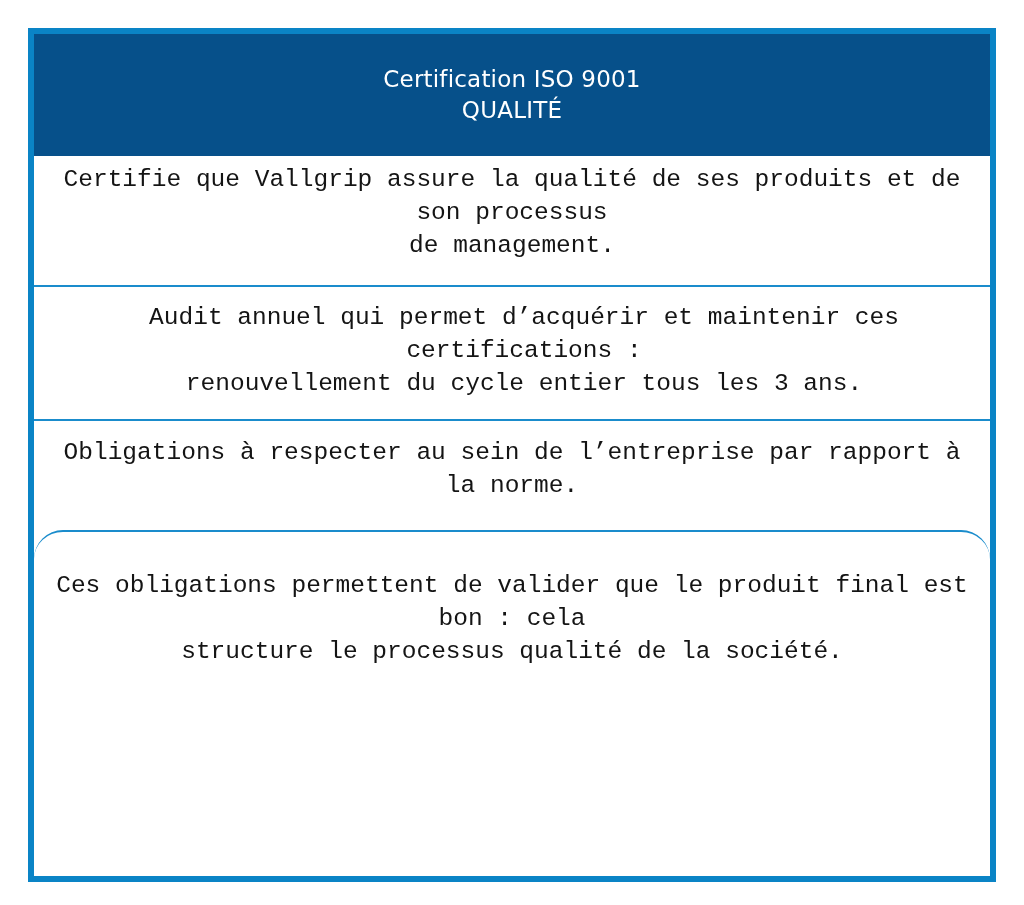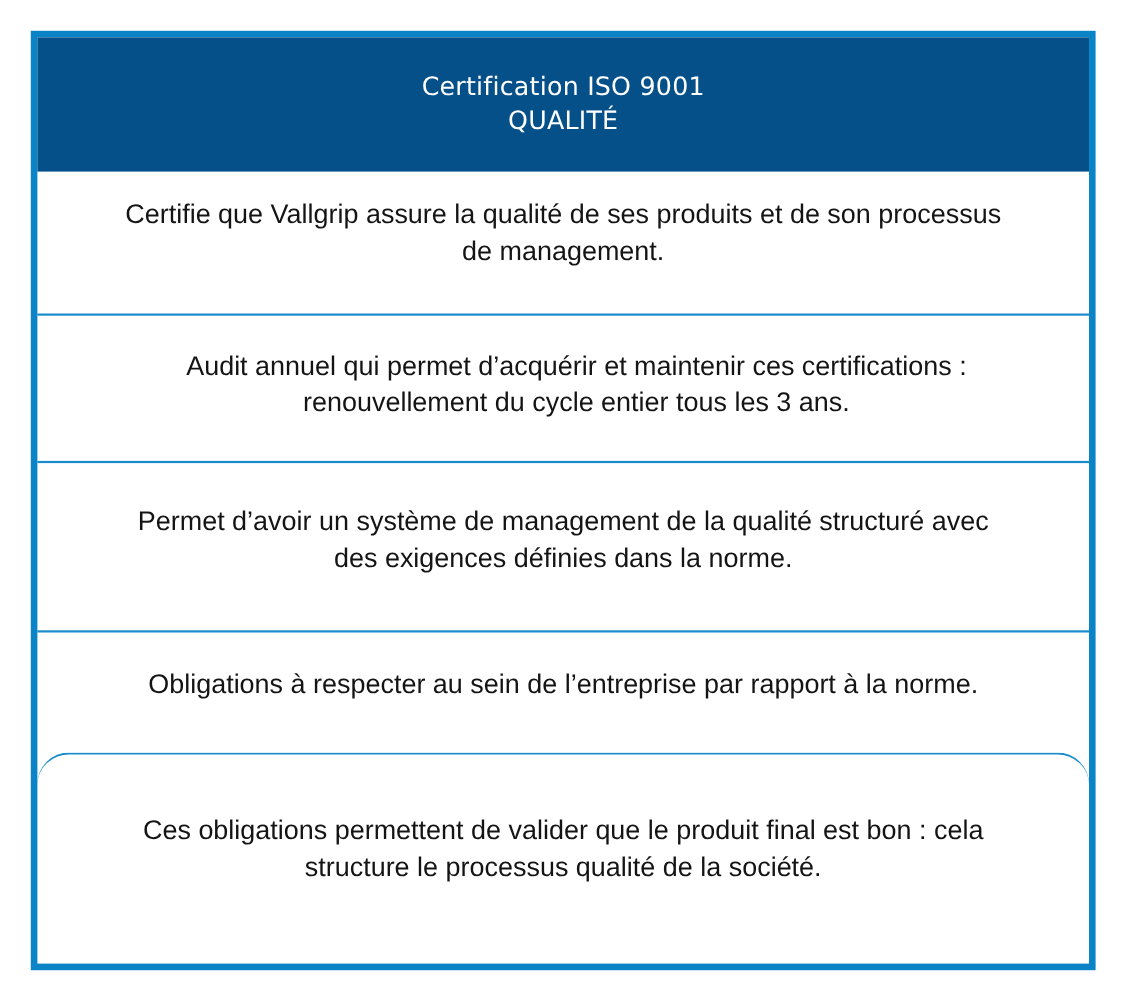--- a/index.html
+++ b/index.html
@@ -51,20 +51,21 @@
     line-height: 33px;
     padding: 0 20px;
     box-sizing: border-box;
   }
   .row + .row, .header + .row {
     border-top: 2px solid #1a8ccc;
   }
   .header + .row { border-top: none; }
   .row p {
     margin: 0;
+    font-family: Liberation Mono, monospace;
   }
   .row p span { display: block; }
   .r1 { height: 129px; padding-bottom: 16px; }
   .r2 { height: 134px; padding-bottom: 6px; padding-left: 44px; }
   .r3 { height: 155px; padding-bottom: 12px; }
   .r4 { height: 111px; padding-bottom: 14px; }
   .r5 { height: 192px; padding-bottom: 18px; border-radius: 29px; }
 </style>
 </head>
 <body>
@@ -82,26 +83,20 @@
     </p>
   </div>
 
   <div class="row r2">
     <p>
       <span>Audit annuel qui permet d’acquérir et maintenir ces certifications :</span>
       <span>renouvellement du cycle entier tous les 3 ans.</span>
     </p>
   </div>
 
-  <div class="row r3">
-    <p>
-      <span>Permet d’avoir un système de management de la qualité structuré avec</span>
-      <span>des exigences définies dans la norme.</span>
-    </p>
-  </div>
 
   <div class="row r4">
     <p>
       <span>Obligations à respecter au sein de l’entreprise par rapport à la norme.</span>
     </p>
   </div>
 
   <div class="row r5">
     <p>
       <span>Ces obligations permettent de valider que le produit final est bon : cela</span>

